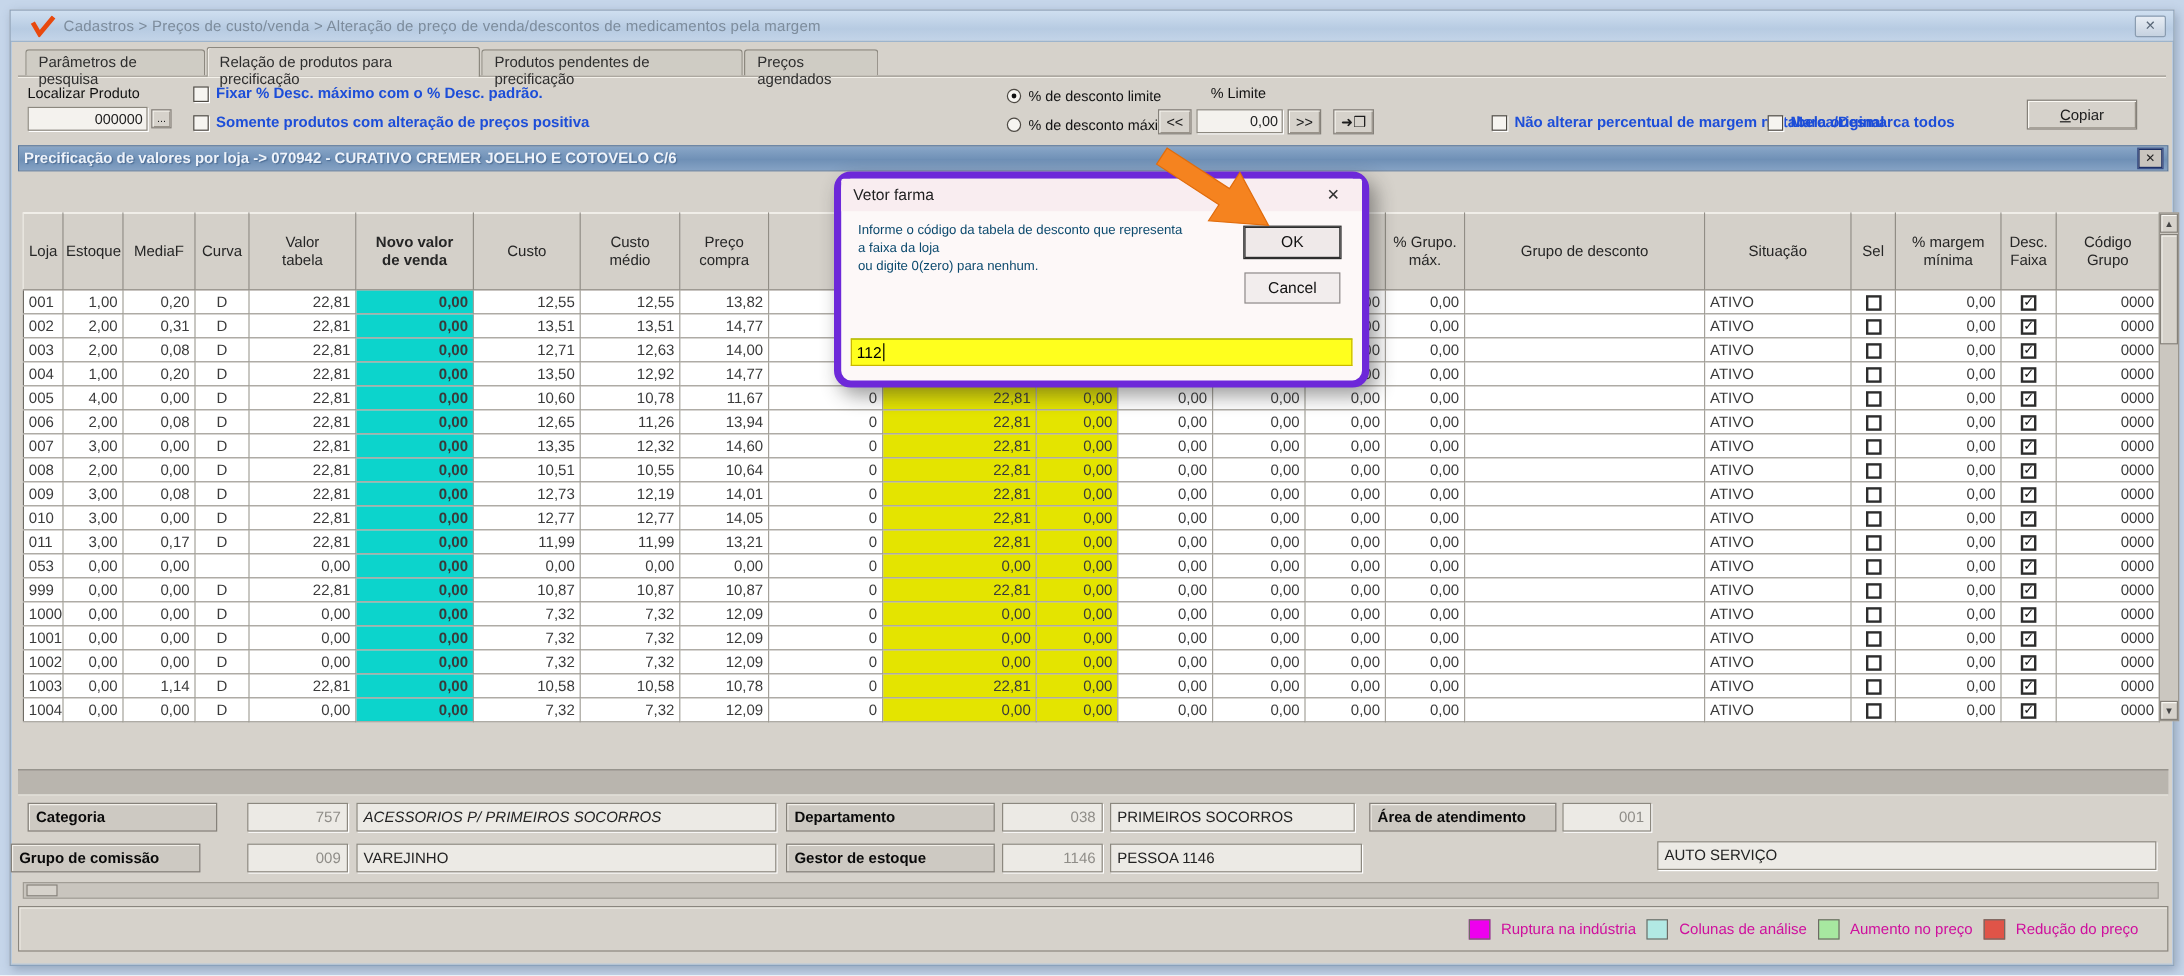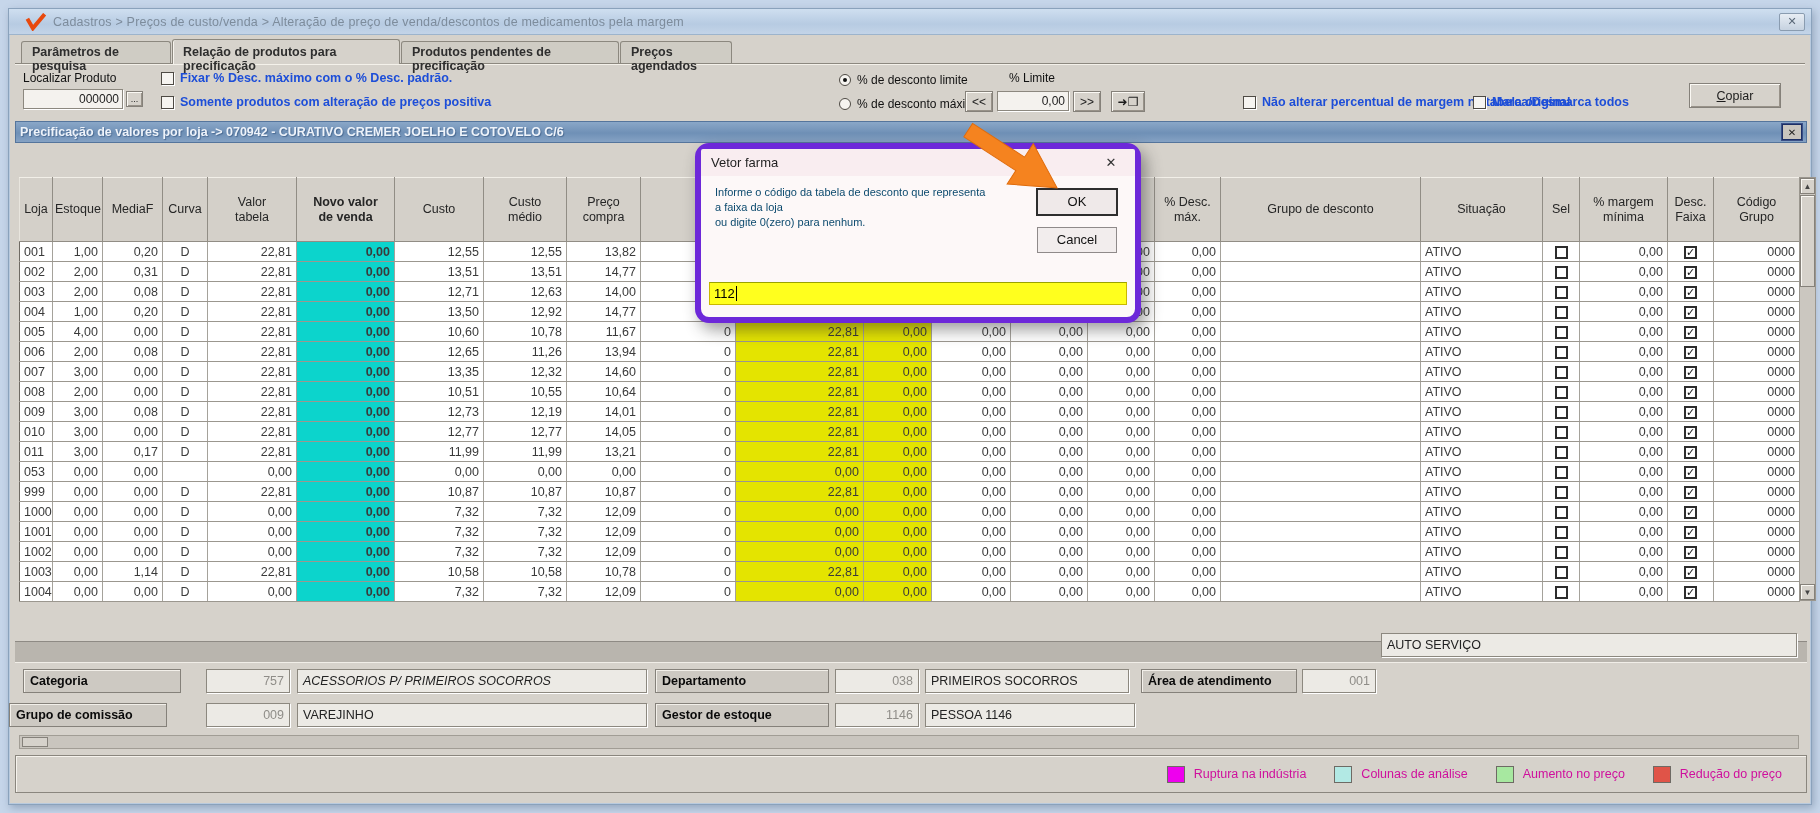--- a/index.html
+++ b/index.html
@@ -13,21 +13,21 @@
   .titlebar { position:absolute; left:0; top:0; right:0; height:26px;
               background:linear-gradient(#cfdff0,#b7cbe2 60%,#c3d4e8); border-bottom:1px solid #9db4cc;
               display:flex; align-items:center; padding:2px 6px; }
   .app-icon { width:22px; height:18px; margin:0 6px 0 10px; flex:0 0 auto; }
   .titlebar .title { color:#7d8c9c; font-size:12.5px; letter-spacing:.2px; }
   .win-close { margin-left:auto; width:26px; height:18px; background:linear-gradient(#e7edf4,#c6d2e0);
                border:1px solid #8a9cb0; border-radius:2px; color:#5a6878; font-size:11px; font-weight:bold;
                display:flex; align-items:center; justify-content:center; cursor:pointer; }
 
   
-  .tabrow { position:absolute; left:0; top:26px; right:0; height:30px; padding:6px 0 0 12px;font-weight:bold; }
+  .tabrow { position:absolute; left:0; top:26px; right:0; height:30px; padding:6px 0 0 12px; }
   .tabrow::after { content:""; position:absolute; left:6px; right:6px; bottom:0; border-bottom:1px solid #f4f1ea; box-shadow:0 -1px 0 #8c887f; }
   .tab { position:relative; display:inline-block; height:22px; padding:3px 10px 0 10px; margin-right:1px;
          border:1px solid #8c887f; border-bottom:none; border-radius:3px 3px 0 0;
          background:#cfccc4; color:#2e2e2e; font-size:12.5px; cursor:pointer; z-index:1; }
   .tab.active { background:#d6d2cb; height:25px; margin-top:-3px; padding-top:5px; z-index:3; box-shadow:1px 0 0 #f7f4ee inset; }
 
   
   .toolbar { position:absolute; left:0; top:56px; right:0; height:56px; }
   .tb-label { position:absolute; font-size:12px; color:#111; }
   .tb-input { position:absolute; height:20px; background:#f4f2ee; border:1px solid #8c887f;
@@ -85,21 +85,21 @@
   .f-box { position:absolute; height:24px; background:#eceae5; border:1px solid #8c887f; box-shadow:1px 1px 0 #fff;
            font-size:12.5px; display:flex; align-items:center; padding:0 5px; color:#222; }
   .f-box.code { justify-content:flex-end; color:#8f8d88; }
 
   .thin-scroll { position:absolute; left:10px; top:726px; width:1780px; height:14px; background:#c9c5be; border:1px solid #a19d95; }
   .thin-thumb { position:absolute; left:2px; top:1px; width:26px; height:10px; background:#d6d2cb; border:1px solid #85817a; cursor:grab; }
 
   
   .legend { position:absolute; left:6px; top:746px; width:1792px; height:38px; background:#d6d2cb;
             border:1px solid #8a867e; box-shadow:inset 1px 1px 0 #f6f3ed;
-            display:flex; align-items:center; justify-content:flex-end; gap:28px; padding:0 24px; }
+            display:flex; align-items:center; justify-content:flex-end; gap:9px; padding:0 24px; }
   .lg-item { display:flex; align-items:center; gap:9px; }
   .lg-swatch { width:18px; height:17px; border:1px solid #6e6a64; }
   .lg-item span.lbl { color:#cf0f9d; font-size:12.5px; }
 
   
   .dialog { position:absolute; left:695px; top:143px; width:446px; height:180px; background:#fdf8f8;
             border:6px solid #6d28d9; border-radius:14px; box-shadow:5px 7px 16px rgba(40,40,40,.45); z-index:50; }
   .dlg-title { height:27px; background:#f9edf0; display:flex; align-items:center; padding:0 10px;
                font-size:13px; color:#1f1f1f; border-radius:2px 2px 0 0; }
   .dlg-close { margin-left:auto; width:28px; height:21px; display:flex; align-items:center; justify-content:center;
@@ -220,21 +220,21 @@
               <th>Custo
 médio</th>
               <th>Preço
 compra</th>
               <th></th>
               <th></th>
               <th></th>
               <th></th>
               <th></th>
               <th></th>
-              <th>% Desc.
+              <th>% Grupo.
 máx.</th>
               <th>Grupo de desconto</th>
               <th>Situação</th>
               <th>Sel</th>
               <th>% margem
 mínima</th>
               <th>Desc.
 Faixa</th>
               <th>Código
 Grupo</th>
@@ -689,21 +689,21 @@
       <div class="f-label" style="left:14px;  top:660px; width:158px;">Categoria</div>
       <div class="f-box code" style="left:197px; top:660px; width:84px;">757</div>
       <div class="f-box" style="left:288px; top:660px; width:350px;font-style:italic;">ACESSORIOS P/ PRIMEIROS SOCORROS</div>
 
       <div class="f-label" style="left:646px; top:660px; width:174px;">Departamento</div>
       <div class="f-box code" style="left:826px; top:660px; width:84px;">038</div>
       <div class="f-box" style="left:916px; top:660px; width:204px;">PRIMEIROS SOCORROS</div>
 
       <div class="f-label" style="left:1132px; top:660px; width:156px;">Área de atendimento</div>
       <div class="f-box code" style="left:1293px; top:660px; width:74px;">001</div>
-      <div class="f-box" style="left:1372px; top:624px; width:416px;">AUTO SERVIÇO</div>
+      <div class="f-box" style="left:1372px; top:692px; width:416px;">AUTO SERVIÇO</div>
 
       <div class="f-label" style="left:0;  top:694px; width:158px;">Grupo de comissão</div>
       <div class="f-box code" style="left:197px; top:694px; width:84px;">009</div>
       <div class="f-box" style="left:288px; top:694px; width:350px;">VAREJINHO</div>
 
       <div class="f-label" style="left:646px; top:694px; width:174px;">Gestor de estoque</div>
       <div class="f-box code" style="left:826px; top:694px; width:84px;">1146</div>
       <div class="f-box" style="left:916px; top:694px; width:210px;">PESSOA 1146</div>
     </div>
 

